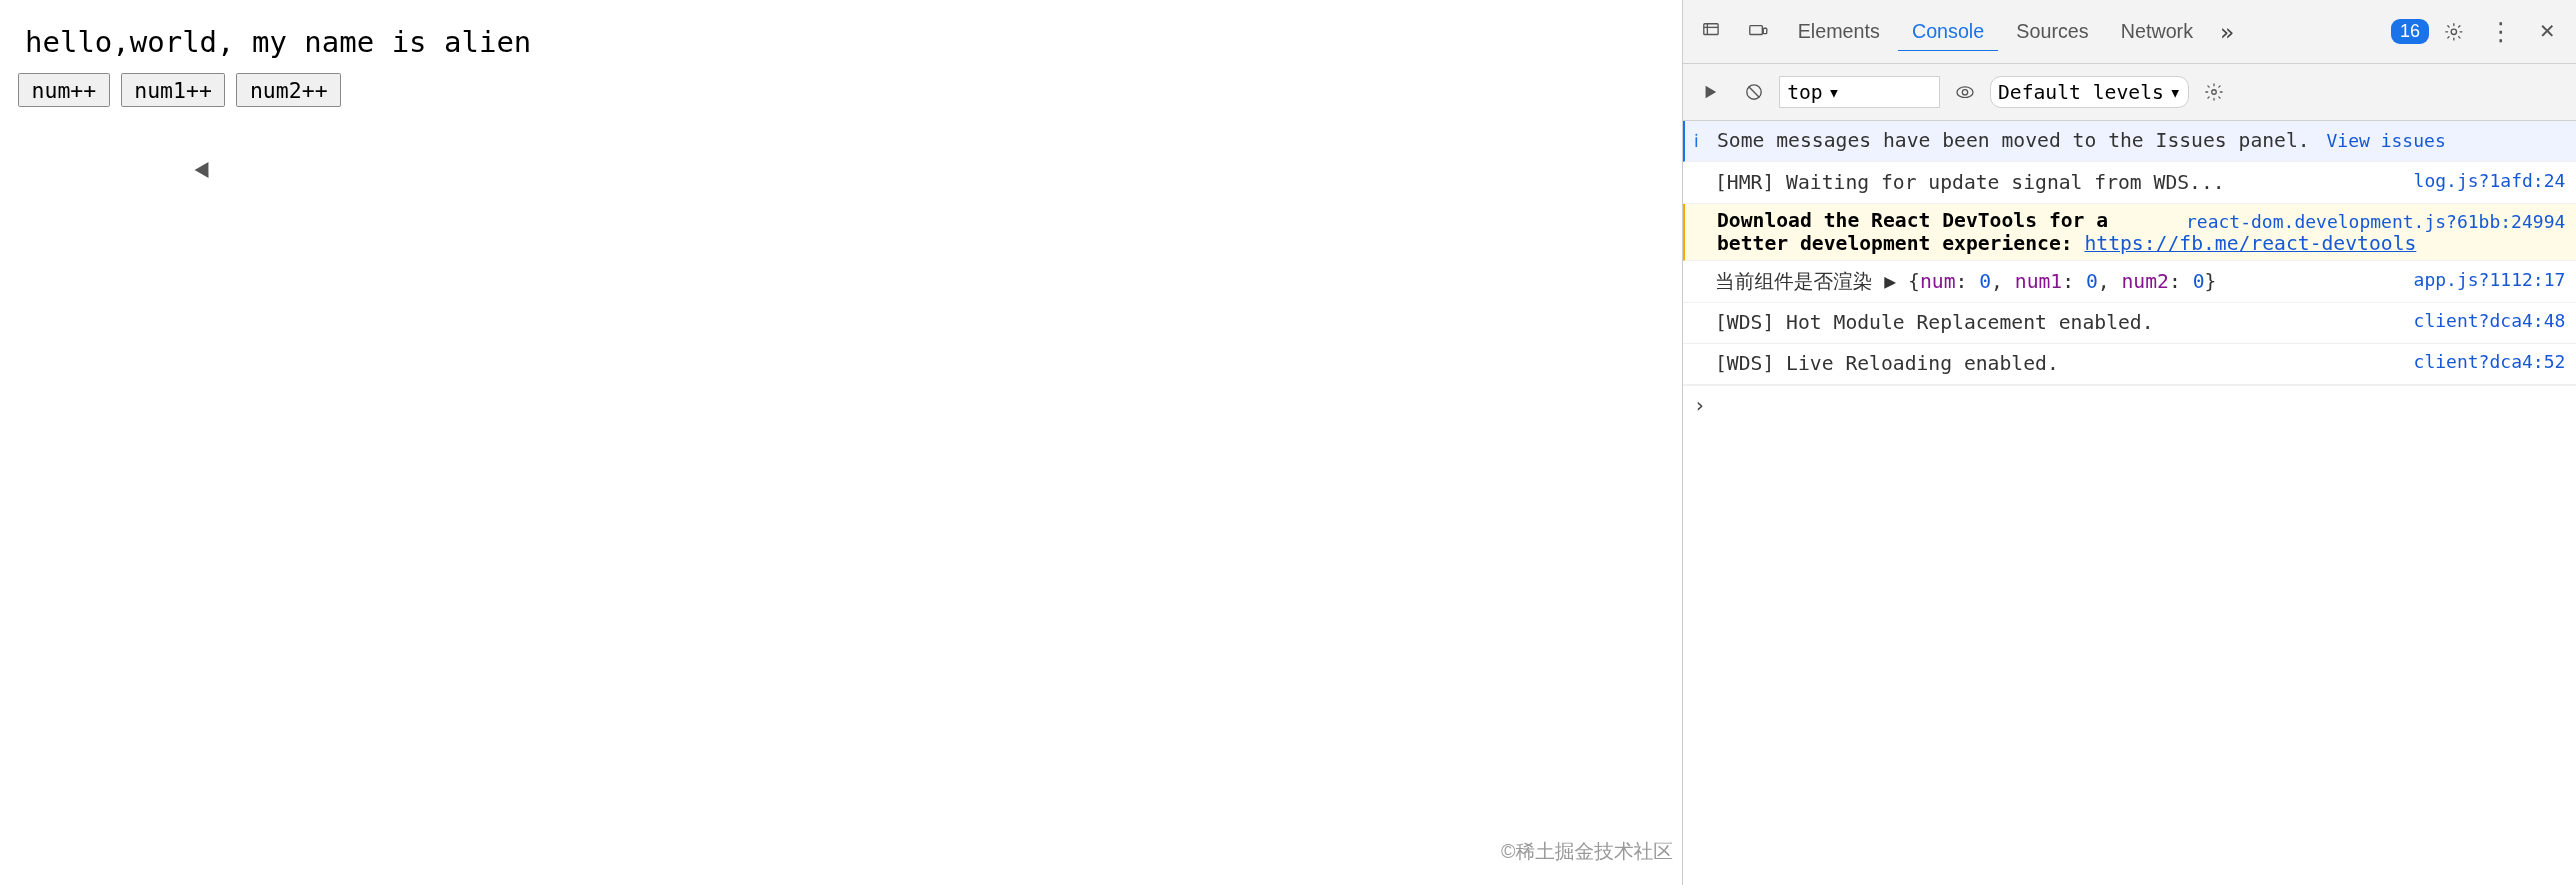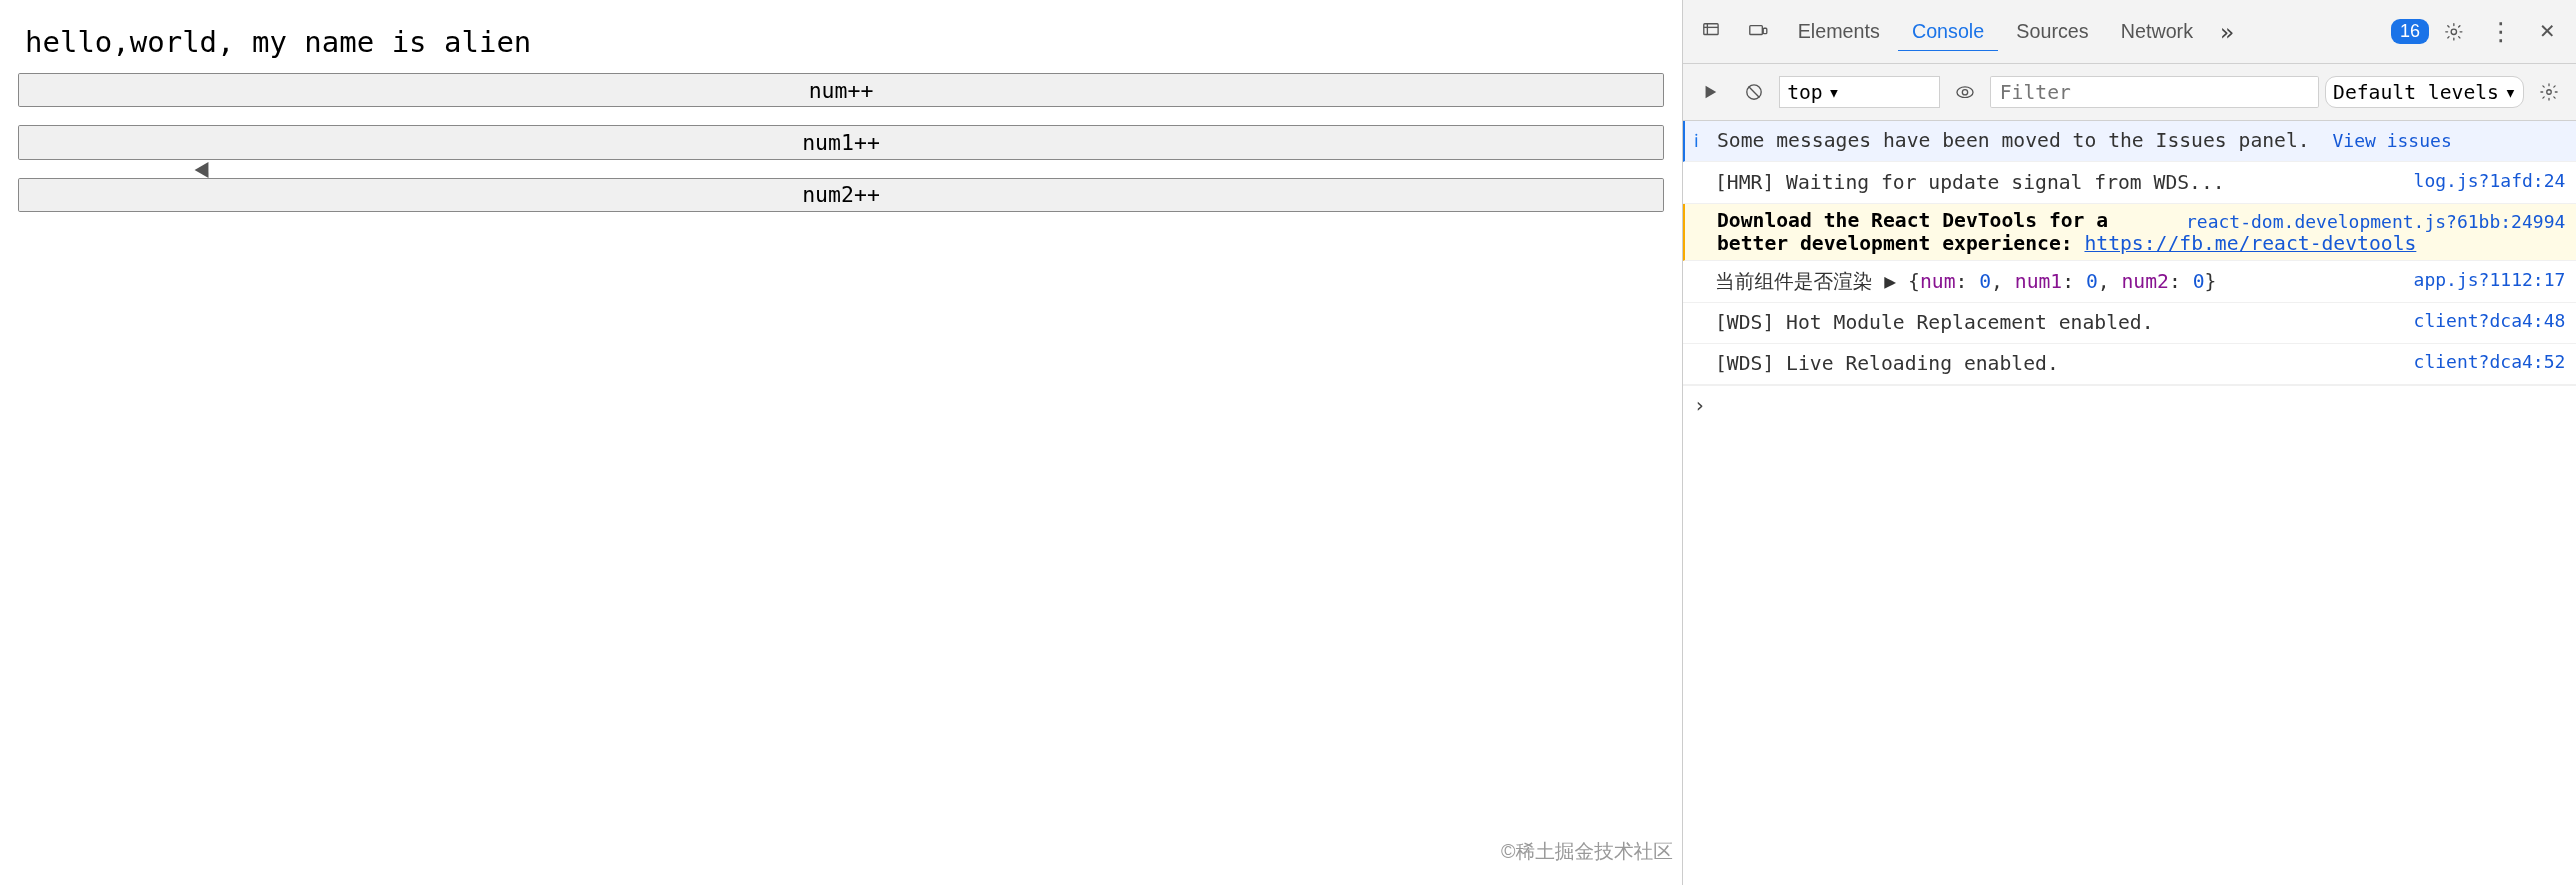--- a/index.html
+++ b/index.html
@@ -24,23 +24,22 @@
     #app-title {
       font-size: 29px;
       color: #000000;
       padding: 25px 18px 14.3px 18px;
       font-family: monospace;
       margin-left: 7px;
     }
 
     #app-buttons {
       display: flex;
-      gap: 18px;
+      gap: 11px;
       padding: 0 18px;
-      flex-direction: column;
     }
 
     .app-btn {
       border: 0.9px solid #888;
       background: #f0f0f0;
       padding: 3.6px 12.5px;
       font-size: 21.5px;
       cursor: pointer;
       border-radius: 1.8px;
       font-family: monospace;
@@ -374,42 +373,41 @@
       <span>▾</span>
     </div>
 
     <button class="ct-icon-btn">
       <svg width="18" height="12.5" viewBox="0 0 20 14" fill="none">
         <ellipse cx="10" cy="7" rx="9" ry="6" stroke="#555" stroke-width="1.5"></ellipse>
         <circle cx="10" cy="7" r="3" stroke="#555" stroke-width="1.5"></circle>
       </svg>
     </button>
 
-    <input class="filter-input" type="text" placeholder="Filter" style="">
 
     <div class="level-select">
       <span>Default levels</span>
       <span>▾</span>
     </div>
 
     <button class="ct-icon-btn">
       <svg width="18" height="18" viewBox="0 0 20 20" fill="none">
         <circle cx="10" cy="10" r="2.5" stroke="#555" stroke-width="1.4"></circle>
         <path d="M10 1v2M10 17v2M1 10h2M17 10h2M3.22 3.22l1.42 1.42M15.36 15.36l1.42 1.42M3.22 16.78l1.42-1.42M15.36 4.64l1.42-1.42" stroke="#555" stroke-width="1.4" stroke-linecap="round"></path>
       </svg>
     </button>
   </div>
 
   <div id="console-messages">
 
     <div class="console-row info-row">
       <span class="row-icon" style="color:#1a73e8;">ℹ</span>
       <div class="row-content">
         <span>Some messages have been moved to the Issues panel.</span>
-        <a class="row-link" href="#" style="margin-left:11px;">View issues</a>
+        <a class="row-link" href="#" style="margin-left:5px;">View issues</a>
       </div>
     </div>
 
     <div class="console-row log-row">
       <div class="row-content">
         <span>[HMR] Waiting for update signal from WDS...</span>
       </div>
       <a class="row-source" href="#">log.js?1afd:24</a>
     </div>
 

